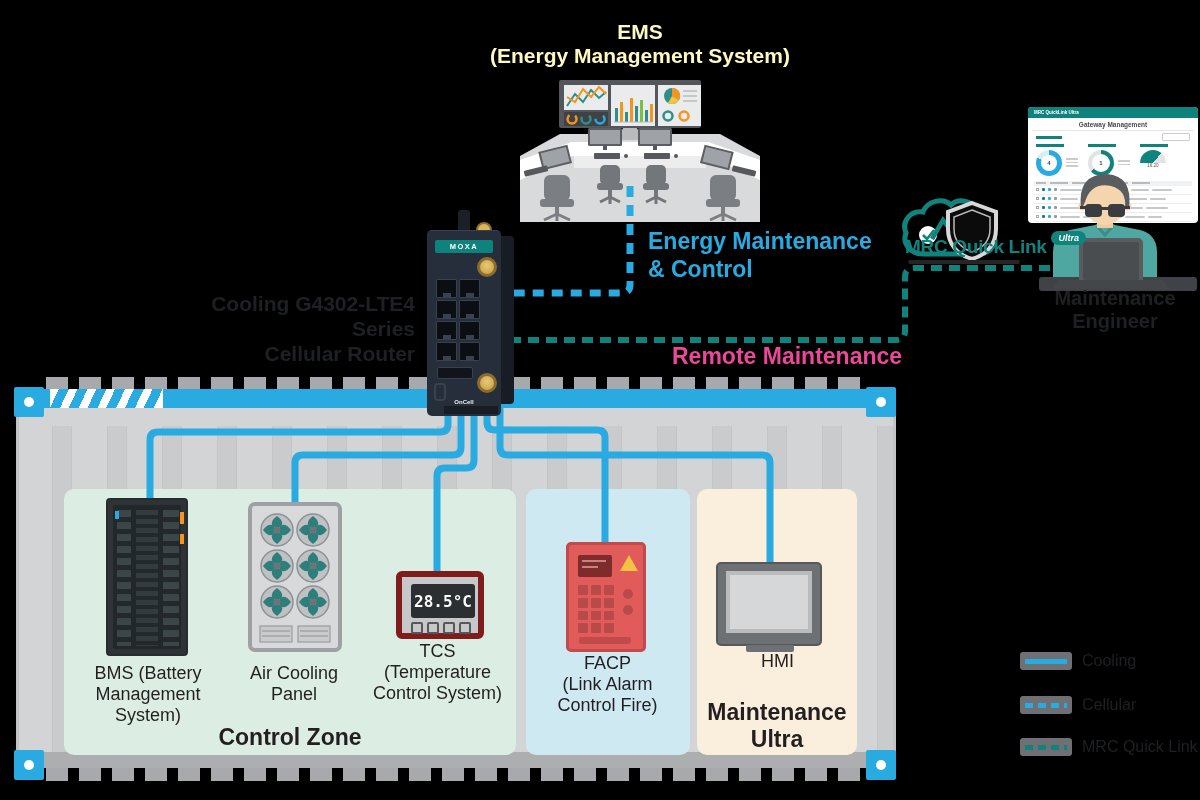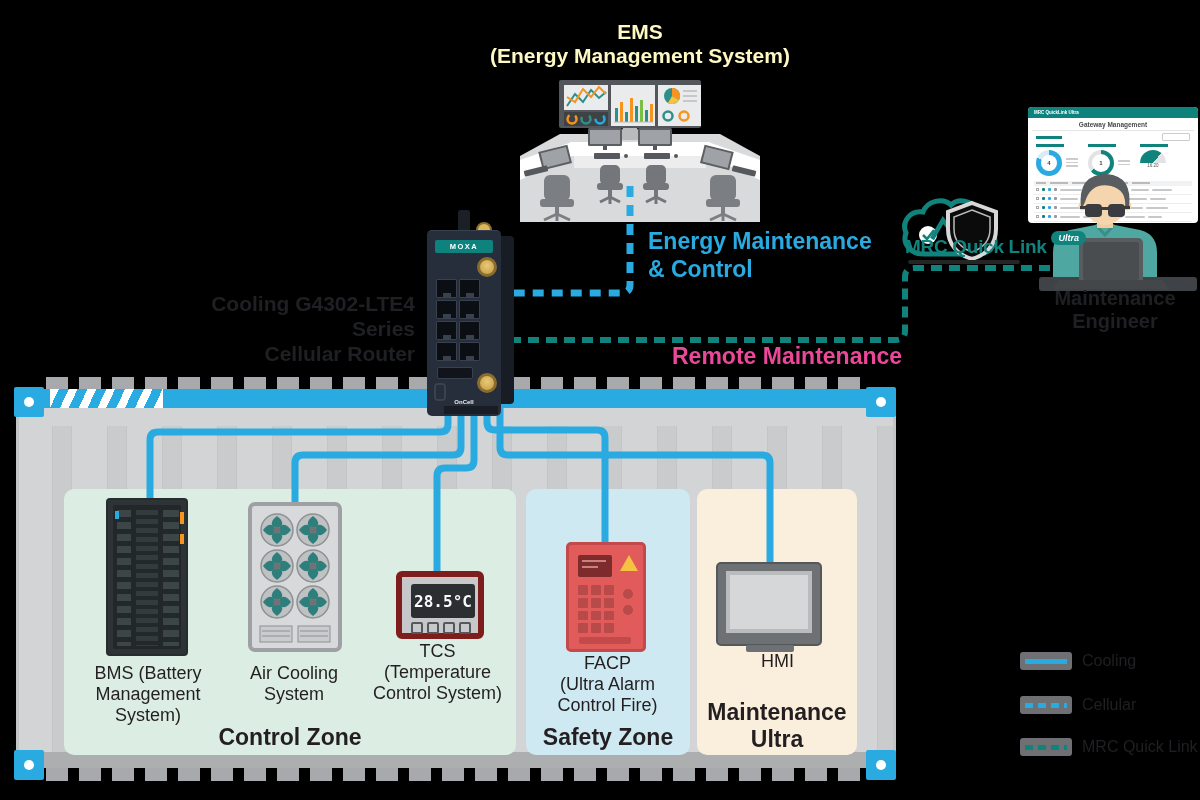--- a/index.html
+++ b/index.html
@@ -363,43 +363,42 @@
   <div class="abs corner" style="left:14px;top:387px;"></div>
   <div class="abs corner" style="left:866px;top:387px;"></div>
   <div class="abs corner" style="left:14px;top:750px;"></div>
   <div class="abs corner" style="left:866px;top:750px;"></div>
 
   <div class="abs zone" style="left:64px;top:489px;width:452px;height:266px;background:#DCEEE3;"></div>
   <div class="abs zone" style="left:526px;top:489px;width:164px;height:266px;background:#CFE9F3;"></div>
   <div class="abs zone" style="left:697px;top:489px;width:160px;height:266px;background:#FAEEDD;"></div>
 
   <div class="abs zone-label" style="left:64px;top:724px;width:452px;">Control Zone</div>
-  <div class="abs zone-label" style="left:526px;top:724px;width:164px;">Safety Zone</div>
   <div class="abs zone-label" style="left:697px;top:699px;width:160px;">
     <span style="display:block">Maintenance</span>
     <span style="display:block">Ultra</span>
   </div>
 
   <div class="abs dev-label" style="left:73px;top:663px;width:150px;">
     <span>BMS (Battery</span>
     <span>Management</span>
     <span>System)</span>
   </div>
   <div class="abs dev-label" style="left:219px;top:663px;width:150px;">
     <span>Air Cooling</span>
-    <span>System</span>
+    <span>Panel</span>
   </div>
   <div class="abs dev-label" style="left:355px;top:641px;width:165px;">
     <span>TCS</span>
     <span>(Temperature</span>
     <span>Control System)</span>
   </div>
   <div class="abs dev-label" style="left:525px;top:653px;width:165px;">
     <span>FACP</span>
-    <span>(Ultra Alarm</span>
+    <span>(Link Alarm</span>
     <span>Control Fire)</span>
   </div>
   <div class="abs dev-label" style="left:695px;top:651px;width:165px;">
     <span>HMI</span>
   </div>
 
   <div class="abs bms">
     <div class="abs bms-inner"></div>
     <div class="abs bms-r1"></div>
     <div class="abs bms-r2"></div>

